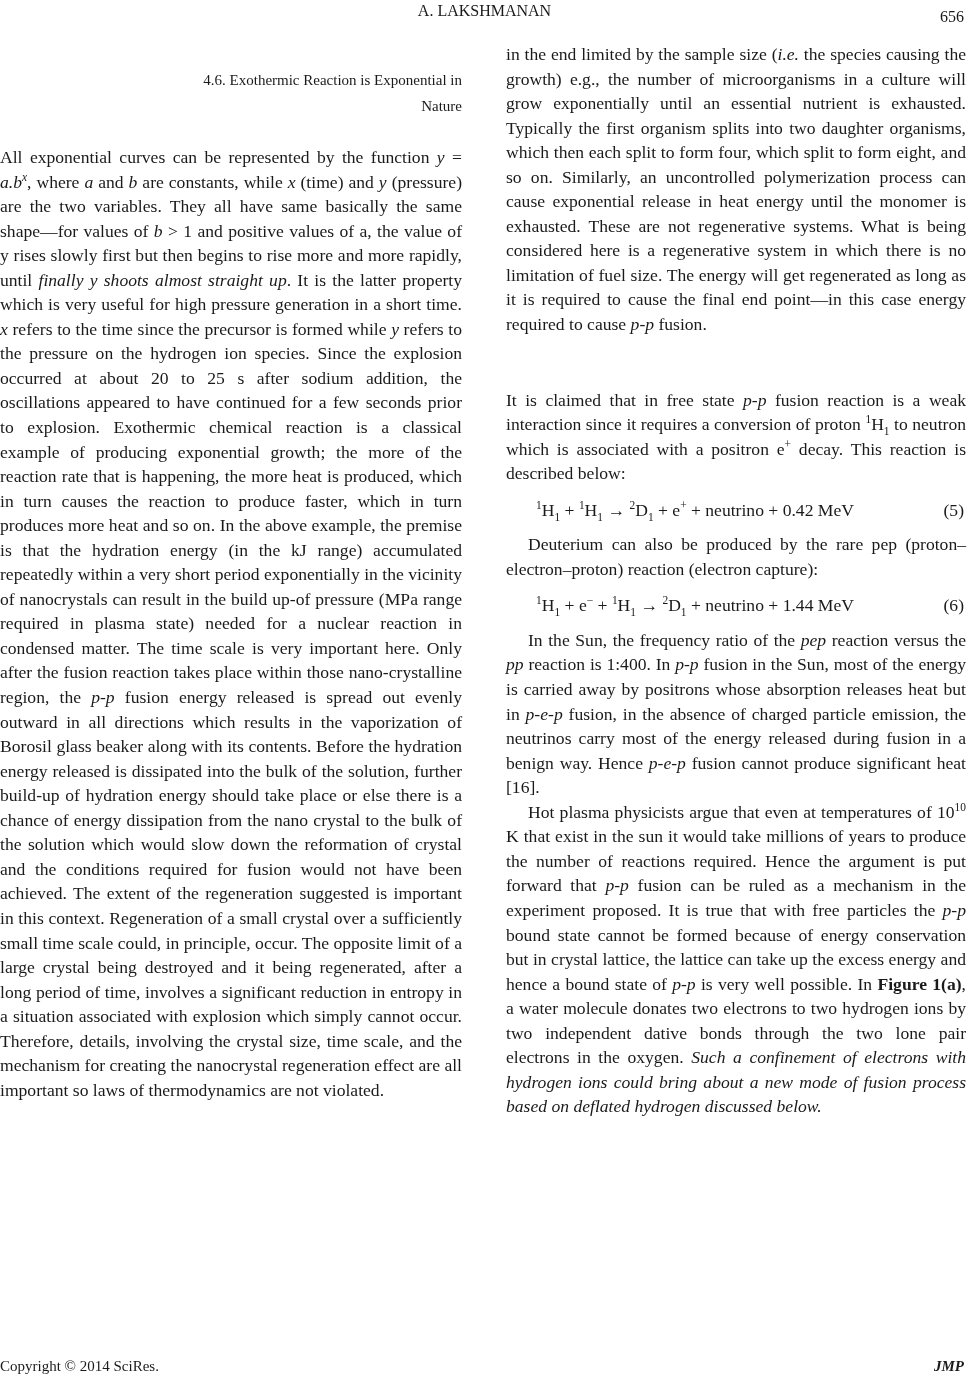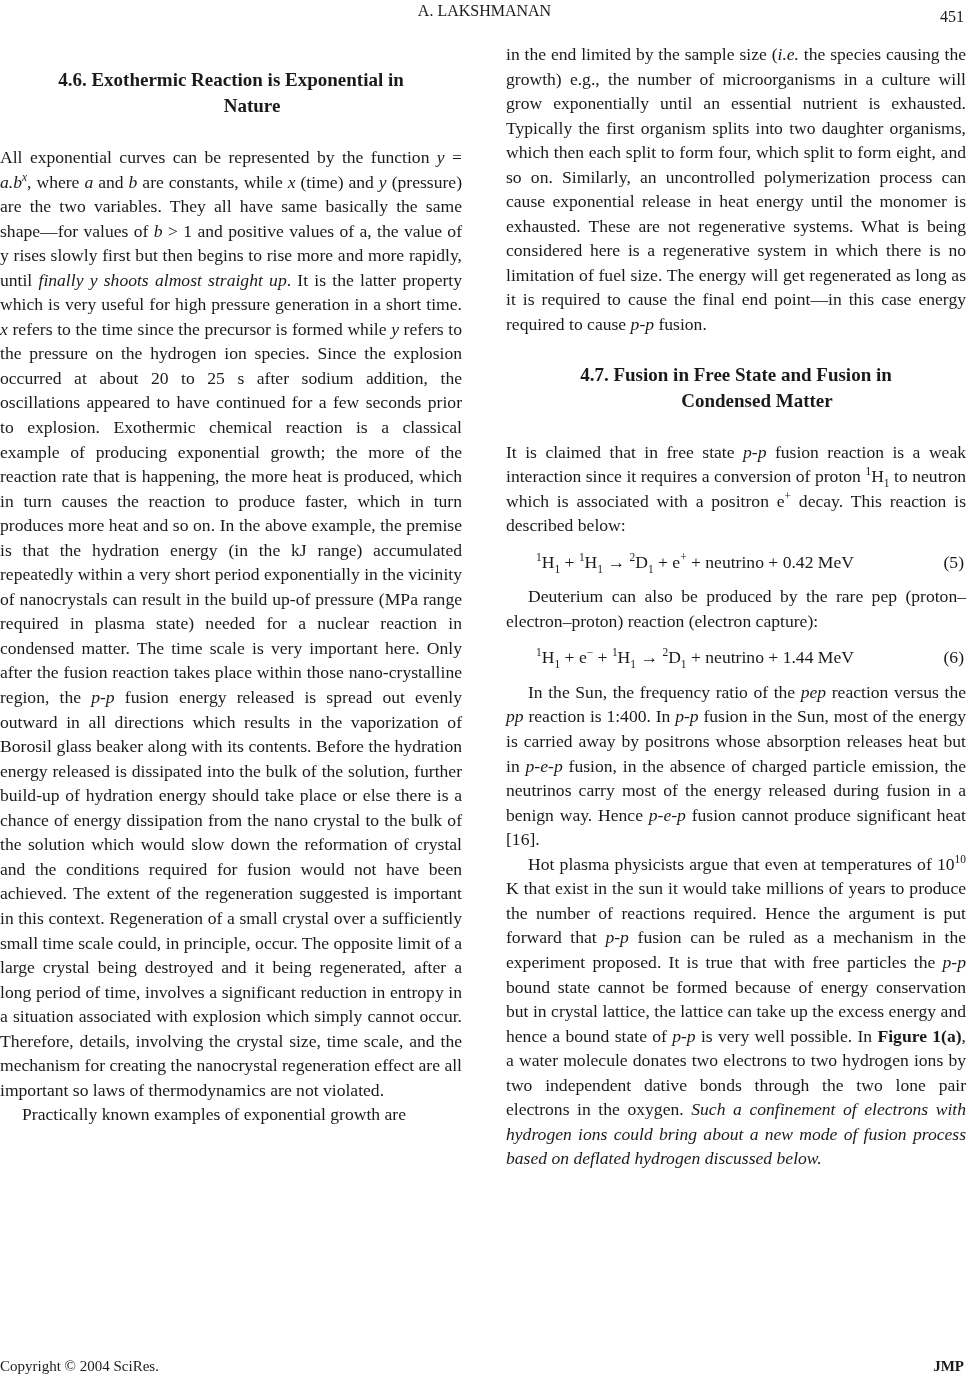--- a/index.html
+++ b/index.html
@@ -17,72 +17,66 @@
   .col {
     position: absolute; top: 42px; width: 462px;
     font-size: 17.6px; line-height: 24.55px;
     text-align: justify;
   }
   .col.left { left: 0; }
   .col.right { left: 506px; width: 460px; }
   .col p { margin: 0; }
   .col p.indent { text-indent: 22px; }
   .heading {
-    font-weight: bold; font-size: 19px; line-height: 26px;
-    margin: 0; text-align: center;
+    font-weight: normal; font-size: 15px; line-height: 26px;
+    margin: 0; text-align: right;
   }
   .heading .cont { display: block; padding-left: 42px; }
   .gap-before-heading { height: 25px; }
   .gap-after-heading { height: 26px; }
   .eq {
     display: flex; justify-content: space-between; align-items: flex-start;
     padding-left: 30px; margin: 12px 0 10px 0;
     font-size: 17.6px;
   }
   .eq .num { padding-right: 2px; }
   sup, sub { font-size: 65%; line-height: 0; }
   .footer {
     position: absolute; top: 1358px; left: 0; width: 969px; height: 22px;
     font-size: 15px;
   }
   .footer .copy { position: absolute; left: 0; top: 0; }
-  .footer .journal { position: absolute; right: 5px; top: 0; font-weight: bold; }
+  .footer .journal { position: absolute; right: 5px; top: 0; font-weight: bold; font-style: italic; }
 </style>
 </head>
 <body>
 
 <div class="running-head">
   <span class="author">A. LAKSHMANAN</span>
-  <span class="pageno">451</span>
+  <span class="pageno">656</span>
 </div>
 
 <div class="col left">
 
   <div class="gap-before-heading"></div>
   <h2 class="heading">
     <span>4.6.</span>
     <span>Exothermic Reaction is Exponential in</span>
     <span class="cont">Nature</span>
   </h2>
   <div class="gap-after-heading"></div>
 
   <p><span>All exponential curves can be represented by the function </span><i>y</i><span> = </span><i>a.b</i><sup><i>x</i></sup><span>, where </span><i>a</i><span> and </span><i>b</i><span> are constants, while </span><i>x</i><span> (time) and </span><i>y</i><span> (pressure) are the two variables. They all have same basically the same shape—for values of </span><i>b</i><span> &gt; 1 and positive values of a, the value of y rises slowly first but then begins to rise more and more rapidly, until </span><i>finally y shoots almost straight up</i><span>. It is the latter property which is very useful for high pressure generation in a short time. </span><i>x</i><span> refers to the time since the precursor is formed while </span><i>y</i><span> refers to the pressure on the hydrogen ion species. Since the explosion occurred at about 20 to 25 s after sodium addition, the oscillations appeared to have continued for a few seconds prior to explosion. Exothermic chemical reaction is a classical example of producing exponential growth; the more of the reaction rate that is happening, the more heat is produced, which in turn causes the reaction to produce faster, which in turn produces more heat and so on. In the above example, the premise is that the hydration energy (in the kJ range) accumulated repeatedly within a very short period exponentially in the vicinity of nanocrystals can result in the build up-of pressure (MPa range required in plasma state) needed for a nuclear reaction in condensed matter. The time scale is very important here. Only after the fusion reaction takes place within those nano-crystalline region, the </span><i>p-p</i><span> fusion energy released is spread out evenly outward in all directions which results in the vaporization of Borosil glass beaker along with its contents. Before the hydration energy released is dissipated into the bulk of the solution, further build-up of hydration energy should take place or else there is a chance of energy dissipation from the nano crystal to the bulk of the solution which would slow down the reformation of crystal and the conditions required for fusion would not have been achieved. The extent of the regeneration suggested is important in this context. Regeneration of a small crystal over a sufficiently small time scale could, in principle, occur. The opposite limit of a large crystal being destroyed and it being regenerated, after a long period of time, involves a significant reduction in entropy in a situation associated with explosion which simply cannot occur. Therefore, details, involving the crystal size, time scale, and the mechanism for creating the nanocrystal regeneration effect are all important so laws of thermodynamics are not violated.</span></p>
 
-  <p class="indent">Practically known examples of exponential growth are</p>
 </div>
 
 <div class="col right">
   <p><span>in the end limited by the sample size (</span><i>i.e.</i><span> the species causing the growth) e.g., the number of microorganisms in a culture will grow exponentially until an essential nutrient is exhausted. Typically the first organism splits into two daughter organisms, which then each split to form four, which split to form eight, and so on. Similarly, an uncontrolled polymerization process can cause exponential release in heat energy until the monomer is exhausted. These are not regenerative systems. What is being considered here is a regenerative system in which there is no limitation of fuel size. The energy will get regenerated as long as it is required to cause the final end point—in this case energy required to cause </span><i>p-p</i><span> fusion.</span></p>
 
   <div class="gap-before-heading"></div>
-  <h2 class="heading">
-    <span>4.7.</span>
-    <span>Fusion in Free State and Fusion in</span>
-    <span class="cont">Condensed Matter</span>
-  </h2>
   <div class="gap-after-heading"></div>
 
   <p><span>It is claimed that in free state </span><i>p-p</i><span> fusion reaction is a weak interaction since it requires a conversion of proton </span><sup>1</sup><span>H</span><sub>1</sub><span> to neutron which is associated with a positron e</span><sup>+</sup><span> decay. This reaction is described below:</span></p>
 
   <div class="eq">
     <span><sup>1</sup><span>H</span><sub>1</sub><span> + </span><sup>1</sup><span>H</span><sub>1</sub><span> → </span><sup>2</sup><span>D</span><sub>1</sub><span> + e</span><sup>+</sup><span> + neutrino + 0.42 MeV</span></span>
     <span class="num">(5)</span>
   </div>
 
   <p class="indent">Deuterium can also be produced by the rare pep (proton–electron–proton) reaction (electron capture):</p>
@@ -92,15 +86,15 @@
     <span class="num">(6)</span>
   </div>
 
   <p class="indent"><span>In the Sun, the frequency ratio of the </span><i>pep</i><span> reaction versus the </span><i>pp</i><span> reaction is 1:400. In </span><i>p-p</i><span> fusion in the Sun, most of the energy is carried away by positrons whose absorption releases heat but in </span><i>p-e-p</i><span> fusion, in the absence of charged particle emission, the neutrinos carry most of the energy released during fusion in a benign way. Hence </span><i>p-e-p</i><span> fusion cannot produce significant heat [16].</span></p>
 
   <p class="indent"><span>Hot plasma physicists argue that even at temperatures of 10</span><sup>10</sup><span> K that exist in the sun it would take millions of years to produce the number of reactions required. Hence the argument is put forward that </span><i>p-p</i><span> fusion can be ruled as a mechanism in the experiment proposed. It is true that with free particles the </span><i>p-p</i><span> bound state cannot be formed because of energy conservation but in crystal lattice, the lattice can take up the excess energy and hence a bound state of </span><i>p-p</i><span> is very well possible. In </span><b>Figure 1(a)</b><span>, a water molecule donates two electrons to two hydrogen ions by two independent dative bonds through the two lone pair electrons in the oxygen. </span><i>Such a confinement of electrons with hydrogen ions could bring about a new mode of fusion process based on deflated hydrogen discussed below.</i></p>
 
 </div>
 
 <div class="footer">
-  <span class="copy">Copyright © 2004 SciRes.</span>
+  <span class="copy">Copyright © 2014 SciRes.</span>
   <span class="journal">JMP</span>
 </div>
 
 </body></html>

